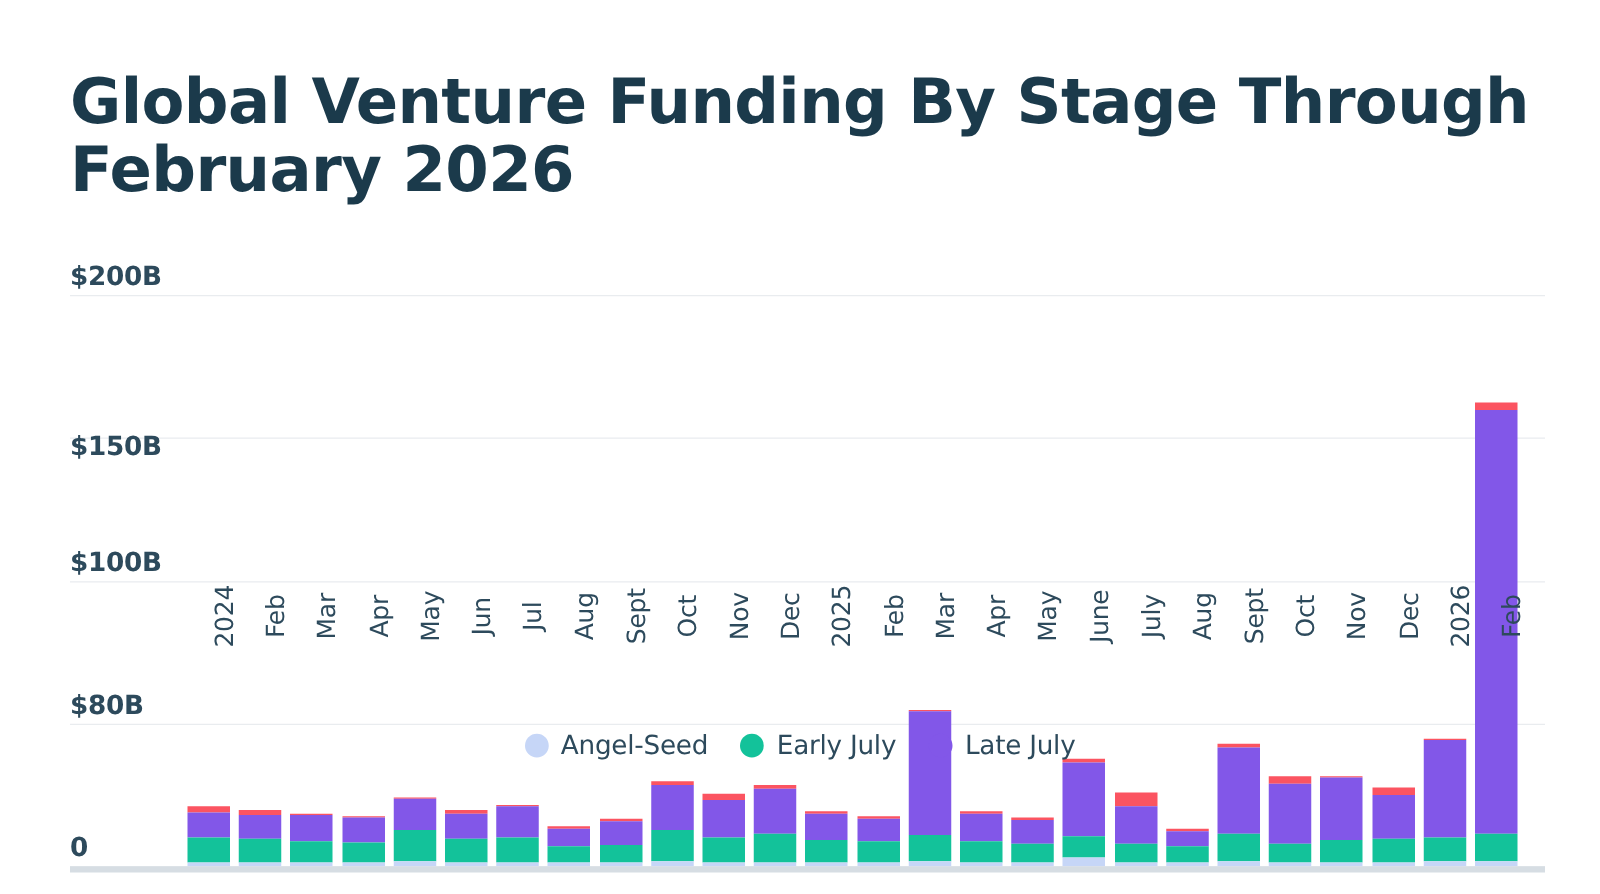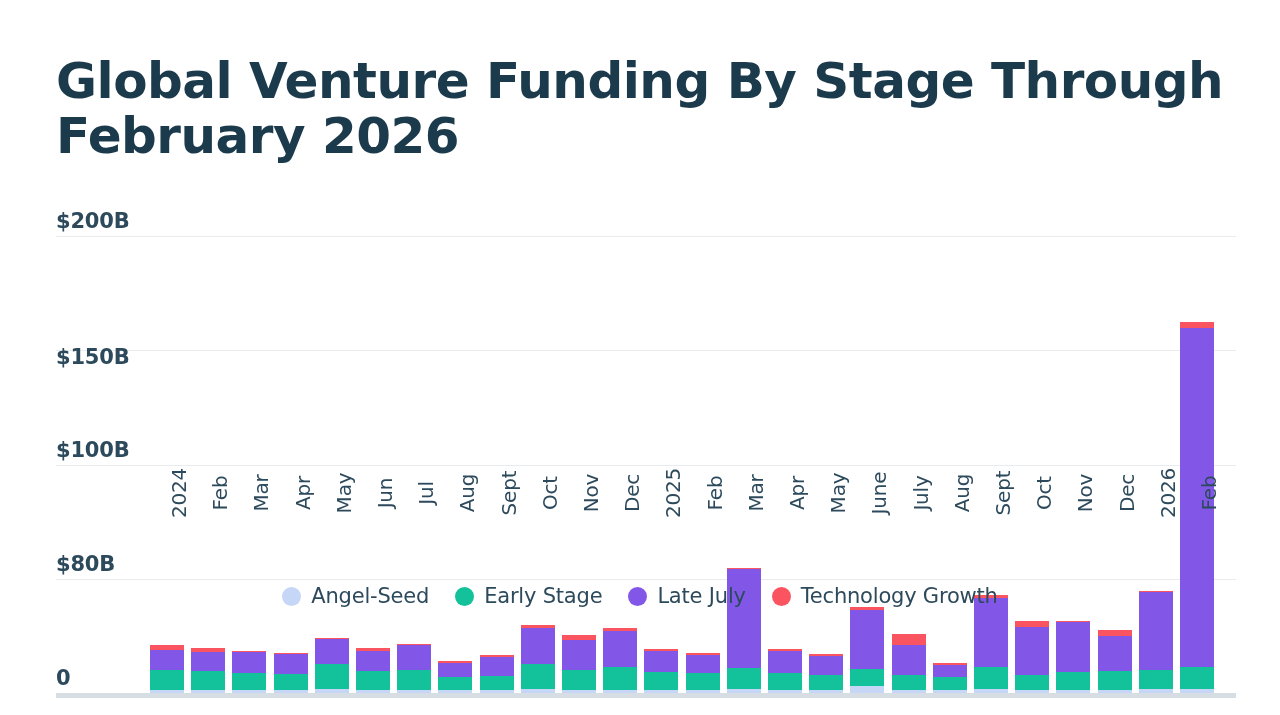--- a/index.html
+++ b/index.html
@@ -428,26 +428,22 @@
       </div>
     </div>
 
   <div id="legend">
       <div class="legend-item">
         <span class="legend-dot" style="background: rgb(198, 214, 247);"></span>
         <span class="legend-label">Angel-Seed</span>
       </div>
       <div class="legend-item">
         <span class="legend-dot" style="background: rgb(19, 194, 154);"></span>
-        <span class="legend-label">Early Stage</span>
+        <span class="legend-label">Early July</span>
       </div>
       <div class="legend-item">
         <span class="legend-dot" style="background: rgb(130, 87, 232);"></span>
         <span class="legend-label">Late July</span>
       </div>
-      <div class="legend-item">
-        <span class="legend-dot" style="background: rgb(251, 84, 97);"></span>
-        <span class="legend-label">Technology Growth</span>
-      </div>
     </div>
 
 
 </div>
 
 </body></html>

